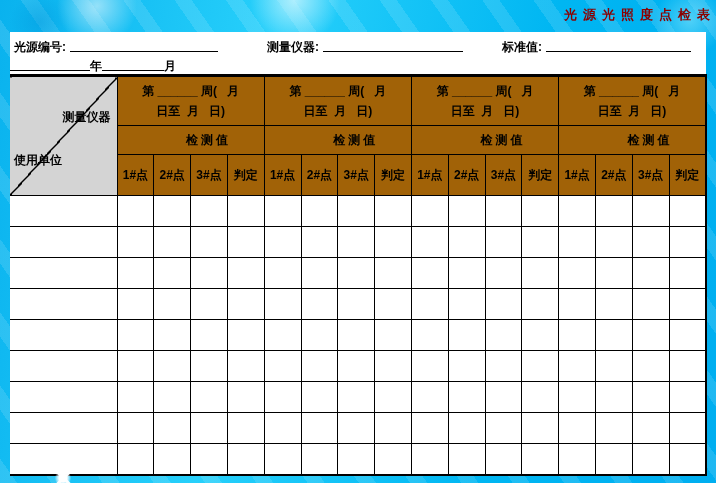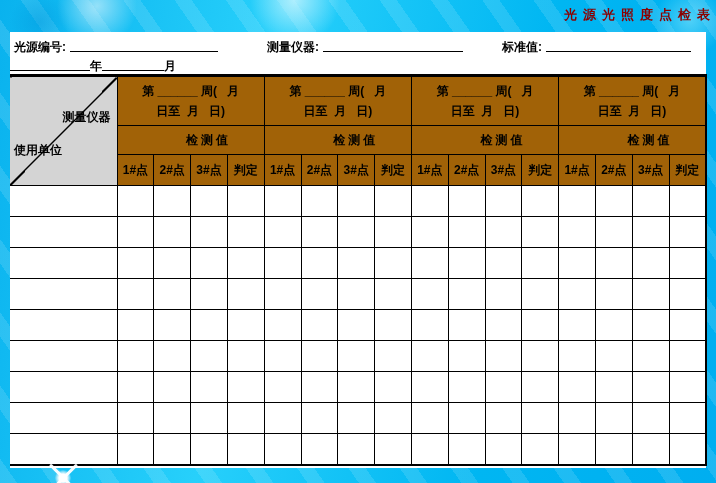--- a/index.html
+++ b/index.html
@@ -40,21 +40,21 @@
   table.grid{
     position:absolute;left:0;top:42px;width:696px;
     border-collapse:collapse;table-layout:fixed;
     border-top:3px solid #000;border-bottom:2px solid #000;border-right:2px solid #000;
   }
   table.grid th,table.grid td{border:1px solid #000;padding:0;font-size:12px;font-weight:bold;text-align:center;overflow:hidden;}
   table.grid tr>*:first-child{border-left:none;}
   thead th{background:#a16207;}
   tr.r-week th{height:50px;vertical-align:middle;}
   tr.r-sub th{height:29px;letter-spacing:3px;padding-left:36px;}
-  tr.r-pts th{height:31px;letter-spacing:0;}
+  tr.r-pts th{height:41px;letter-spacing:0;}
   tbody td{height:31px;background:#fff;}
   th.corner{position:relative;background:
     linear-gradient(to bottom right, rgba(0,0,0,0) calc(50% - 0.8px), #000 calc(50% - 0.8px), #000 calc(50% + 0.8px), rgba(0,0,0,0) calc(50% + 0.8px)),#d4d4d4;}
   th.corner .c-tr{position:absolute;right:6px;top:32px;font-size:12px;font-weight:bold;}
   th.corner .c-bl{position:absolute;left:4px;bottom:26px;font-size:12px;font-weight:bold;}
   th.wk div{white-space:pre;line-height:20px;}
 </style>
 </head>
 <body>
 

